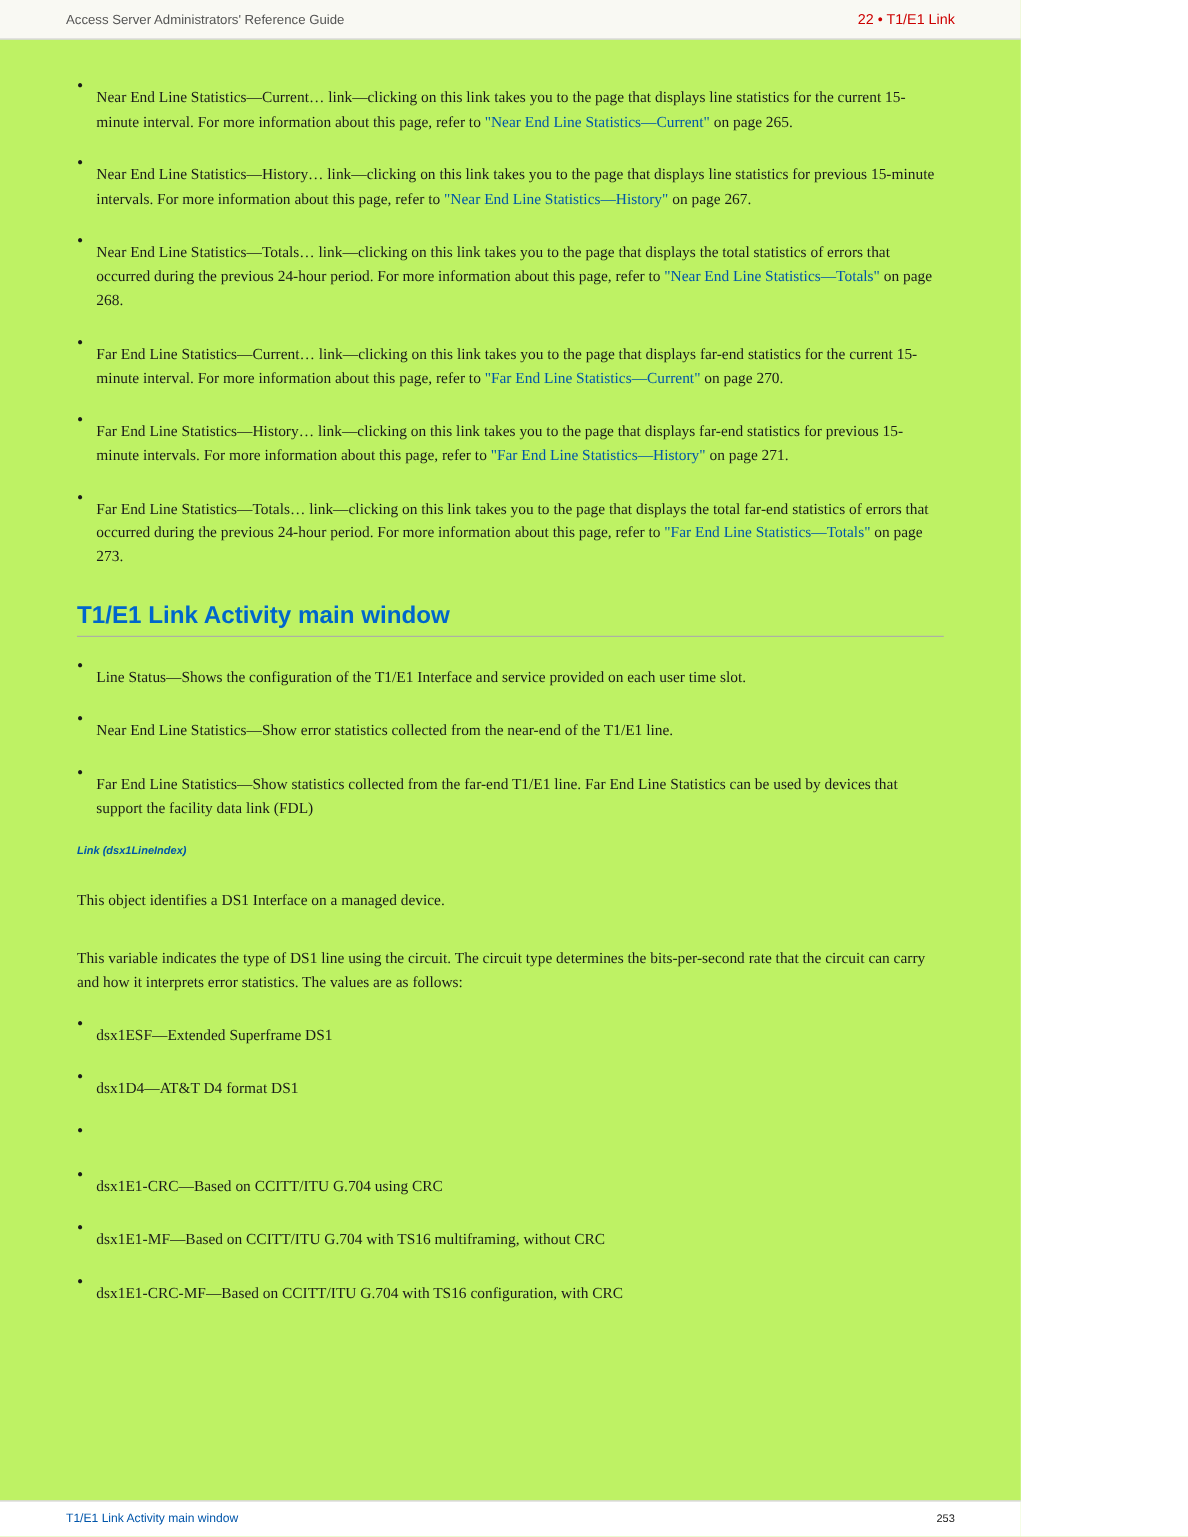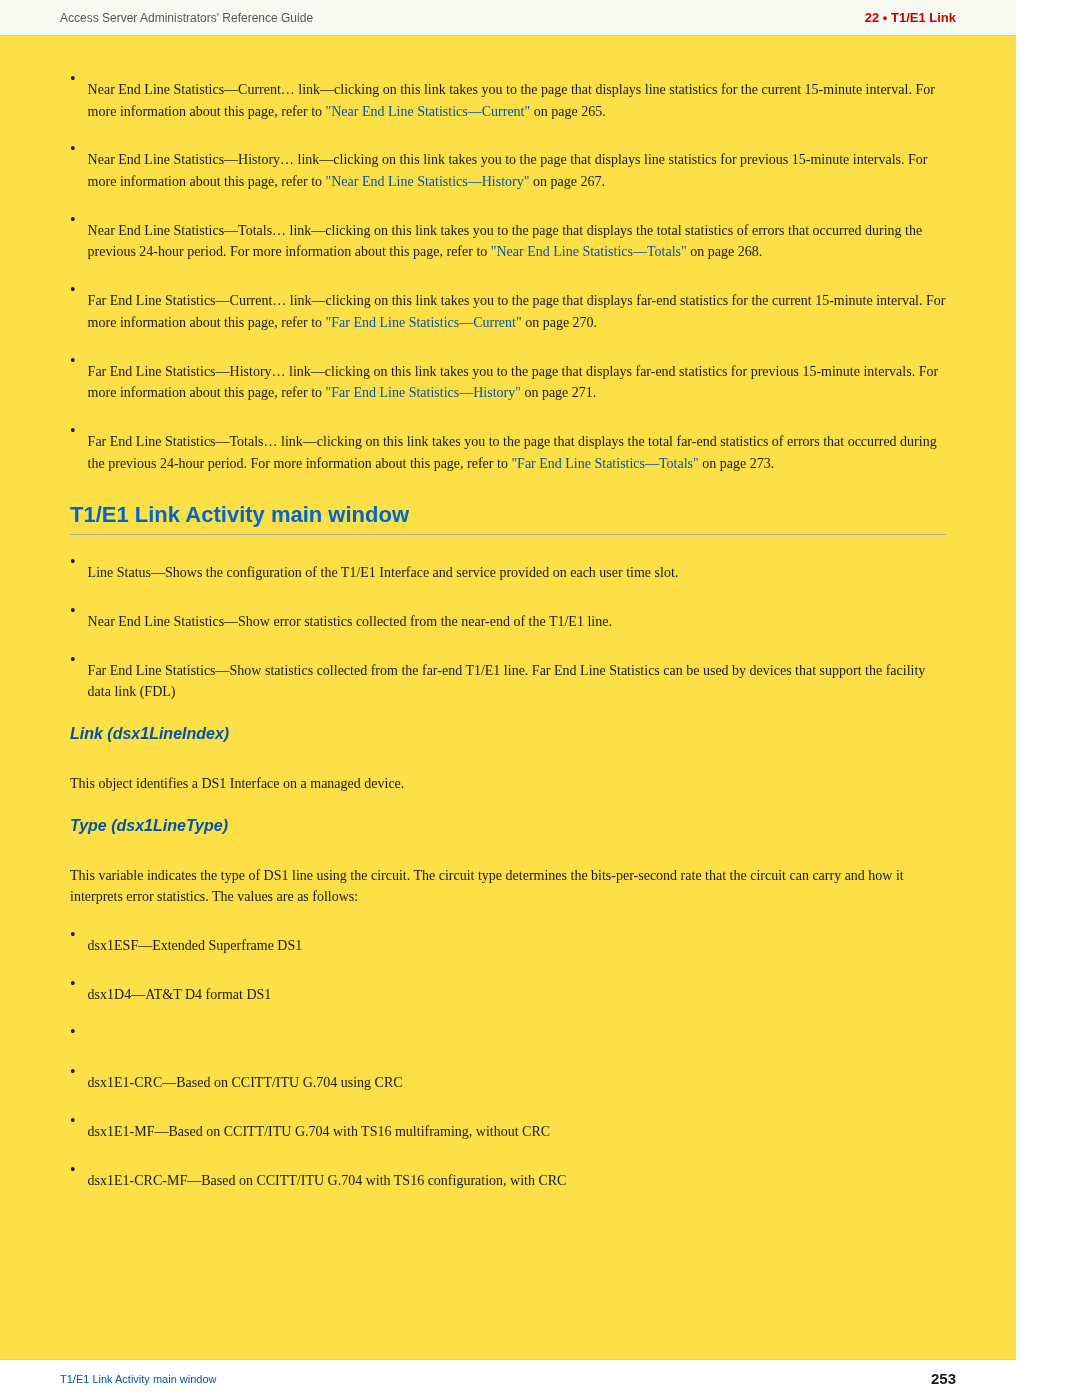--- a/index.html
+++ b/index.html
@@ -11,25 +11,25 @@
     body {
       background: #ffffff;
       font-family: Georgia, 'Times New Roman', serif;
       font-size: 14px;
       color: #1a1a1a;
       width: 1080px;
       min-height: 1397px;
     }
 
     .page {
-      width: 1016px;
+      width: 928px;
       min-height: 1397px;
       padding: 0;
       position: relative;
-      background: #fde047;
+      background: #bef264;
     }
 
     
     .header-bar {
       display: flex;
       justify-content: space-between;
       align-items: center;
       padding: 10px 60px 10px 60px;
       border-bottom: 1px solid #cccccc;
       background: #f9f9f3;
@@ -37,21 +37,21 @@
     }
 
     .header-left {
       font-size: 12px;
       color: #555555;
       font-family: Arial, sans-serif;
     }
 
     .header-right {
       font-size: 13px;
-      font-weight: bold;
+      font-weight: normal;
       color: #cc0000;
       font-family: Arial, sans-serif;
     }
 
     
     .content {
       padding: 0 70px 40px 70px;
     }
 
     
@@ -97,21 +97,21 @@
       font-family: Arial, sans-serif;
     }
 
     .section-intro {
       margin-bottom: 16px;
       line-height: 1.55;
     }
 
     
     .subsection-heading {
-      font-size: 16px;
+      font-size: 10px;
       font-weight: bold;
       font-style: italic;
       color: #0055aa;
       margin-top: 22px;
       margin-bottom: 8px;
       font-family: Arial, sans-serif;
     }
 
     .subsection-body {
       line-height: 1.55;
@@ -133,22 +133,22 @@
       background: #ffffff;
     }
 
     .footer-left {
       font-size: 11px;
       color: #0055aa;
       font-family: Arial, sans-serif;
     }
 
     .footer-right {
-      font-size: 15px;
-      font-weight: bold;
+      font-size: 10px;
+      font-weight: normal;
       color: #1a1a1a;
       font-family: Arial, sans-serif;
     }
   </style>
 </head>
 <body>
 
 <div class="page">
 
   <div class="header-bar">
@@ -199,21 +199,20 @@
         </li>
         <li>
           <span class="bullet-dot">•</span>
           <span class="bullet-text">Far End Line Statistics—Show statistics collected from the far-end T1/E1 line. Far End Line Statistics can be used by devices that support the facility data link (FDL)</span>
         </li>
       </ul>
 
     <div class="subsection-heading">Link (dsx1LineIndex)</div>
     <p class="subsection-body">This object identifies a DS1 Interface on a managed device.</p>
 
-    <div class="subsection-heading">Type (dsx1LineType)</div>
     <p class="subsection-body">This variable indicates the type of DS1 line using the circuit. The circuit type determines the bits-per-second rate that the circuit can carry and how it interprets error statistics. The values are as follows:</p>
 
     <ul class="bullet-list" id="type-bullets">
     <li>
           <span class="bullet-dot">•</span>
           <span class="bullet-text">dsx1ESF—Extended Superframe DS1</span>
         </li>
         <li>
           <span class="bullet-dot">•</span>
           <span class="bullet-text">dsx1D4—AT&amp;T D4 format DS1</span>

